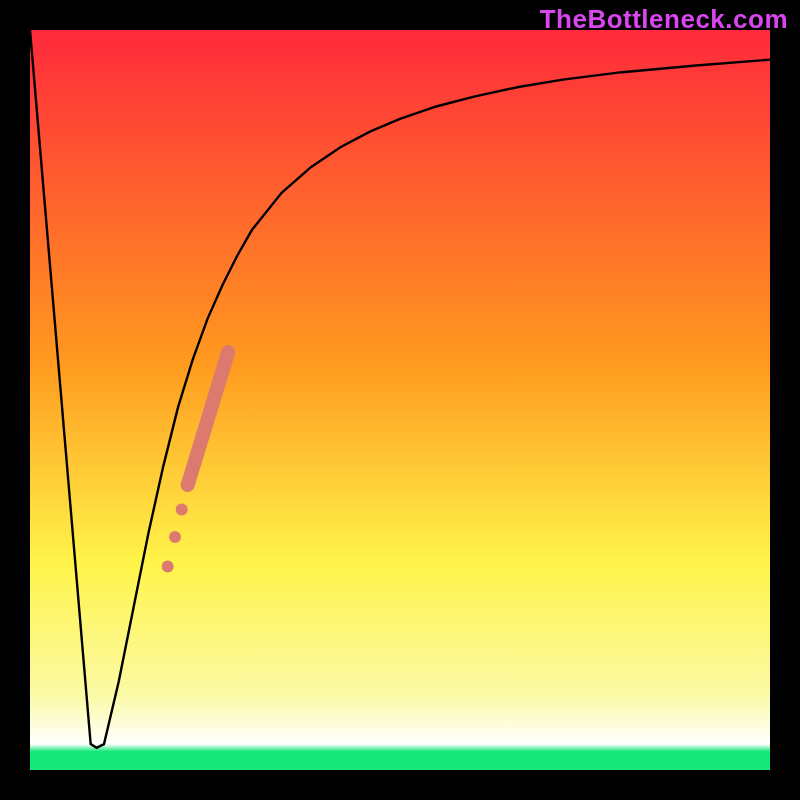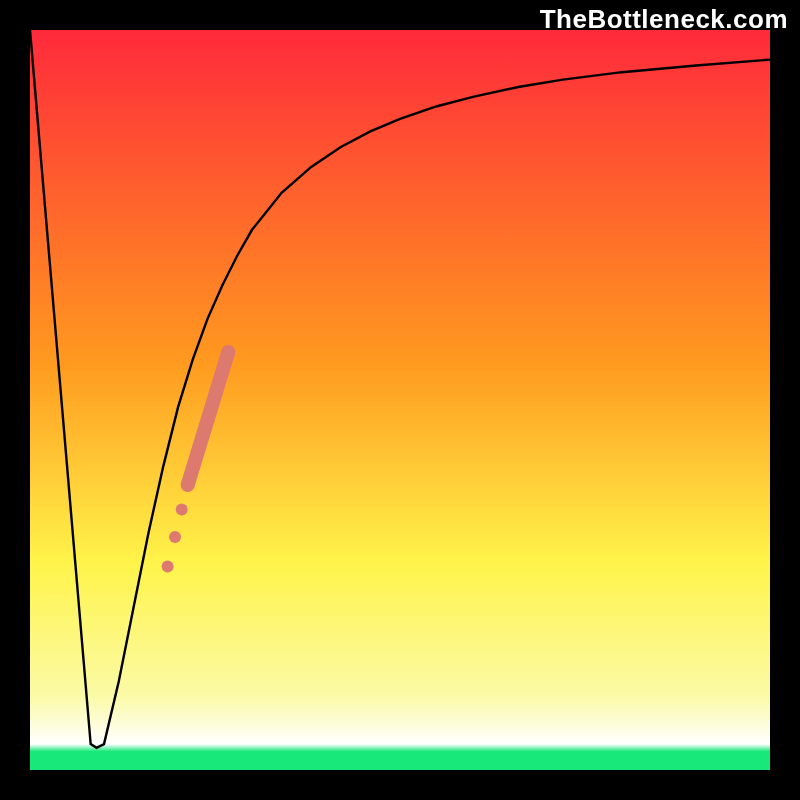--- a/index.html
+++ b/index.html
@@ -14,21 +14,21 @@
   .frame {
     position: relative;
     width: 800px;
     height: 800px;
     background: #000;
   }
   .watermark {
     position: absolute;
     top: 4px;
     right: 12px;
-    color: #ffffff;
+    color: #d946ef;
     font-size: 26px;
     font-weight: 600;
     letter-spacing: 0.5px;
     user-select: none;
   }
   .plot {
     position: absolute;
     left: 30px;
     top: 30px;
     width: 740px;

